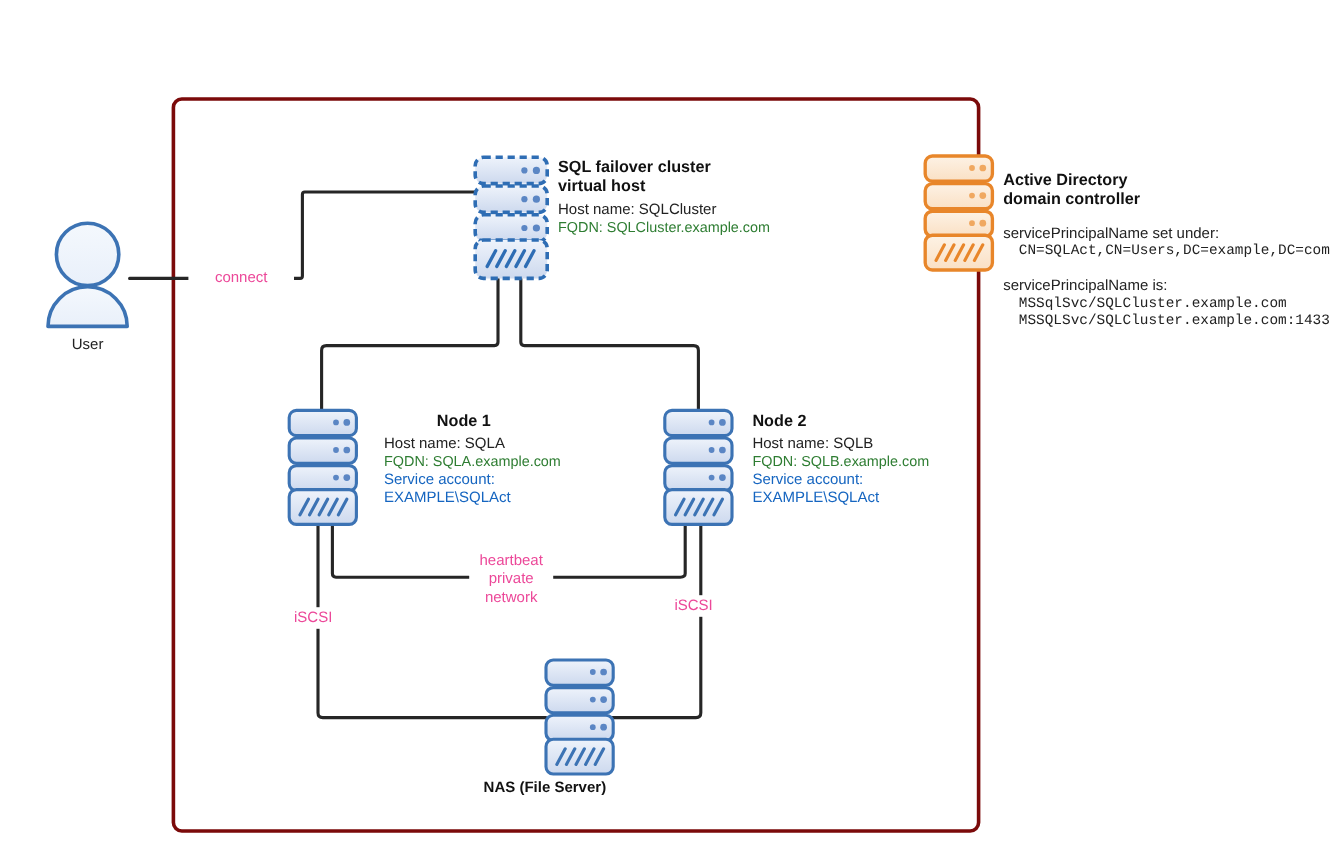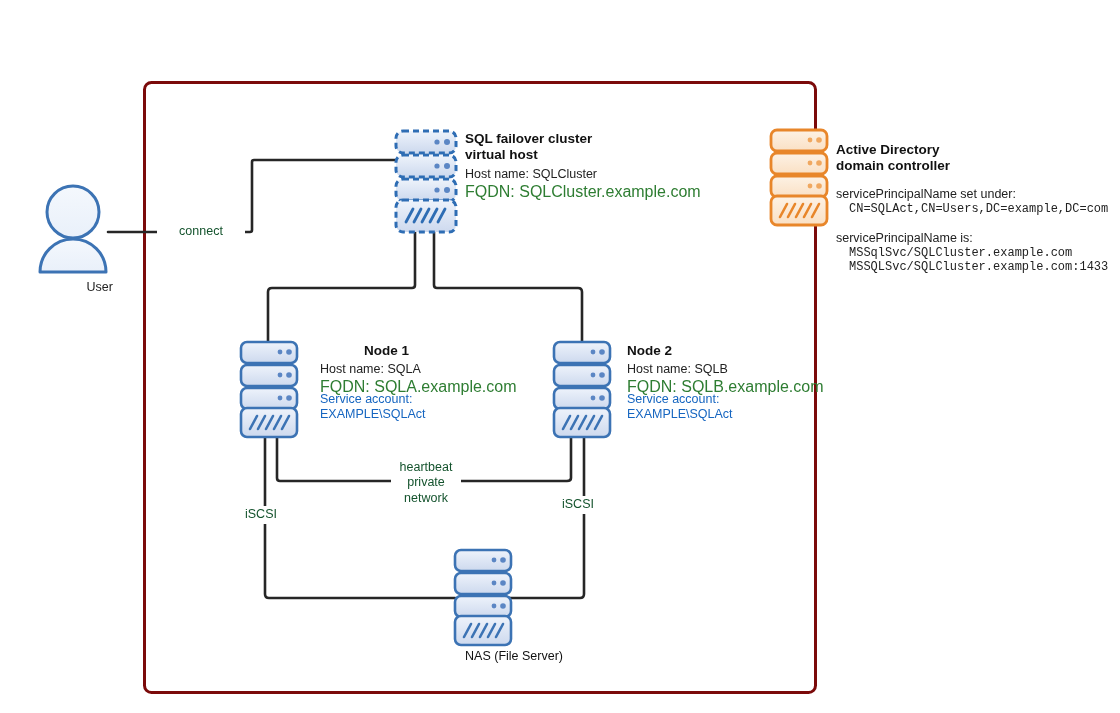--- a/index.html
+++ b/index.html
@@ -2,26 +2,26 @@
 <html><head>
 <meta charset="utf-8">
 <style>
   html,body{margin:0;padding:0;background:#ffffff;}
   body{width:1120px;height:713px;position:relative;overflow:hidden;
        font-family:"Liberation Sans","DejaVu Sans",sans-serif;color:#1a1a1a;}
   #canvas{position:absolute;left:0;top:0;width:1120px;height:713px;}
   .lbl{position:absolute;white-space:pre;line-height:1.22;}
   .title{font-weight:bold;font-size:13.5px;color:#111;}
   .body{font-size:12.5px;color:#222;}
-  .fqdn{font-size:16px;color:#2e7d32;}
+  .fqdn{font-size:12px;color:#2e7d32;}
   .svc{font-size:12.5px;color:#1565C0;}
   .mono{font-family:"Liberation Mono","DejaVu Sans Mono",monospace;font-size:12px;color:#222;margin-left:13px;}
-  .edge{font-size:12.5px;color:#14532d;text-align:center;}
-  .capt{font-size:12.5px;font-weight:normal;color:#111;text-align:right;}
-  .usercap{font-size:12.5px;color:#222;text-align:right;}
+  .edge{font-size:12.5px;color:#ec4899;text-align:center;}
+  .capt{font-size:12.5px;font-weight:bold;color:#111;text-align:left;}
+  .usercap{font-size:12.5px;color:#222;text-align:center;}
   .bg{position:absolute;background:#ffffff;}
 </style>
 </head>
 <body>
 
 <svg id="canvas" viewBox="0 0 1120 713">
   <defs>
     <linearGradient id="blueSlab" x1="0" y1="0" x2="0" y2="1">
       <stop offset="0%" stop-color="#eef3fb"></stop>
       <stop offset="100%" stop-color="#cdd9ee"></stop>

